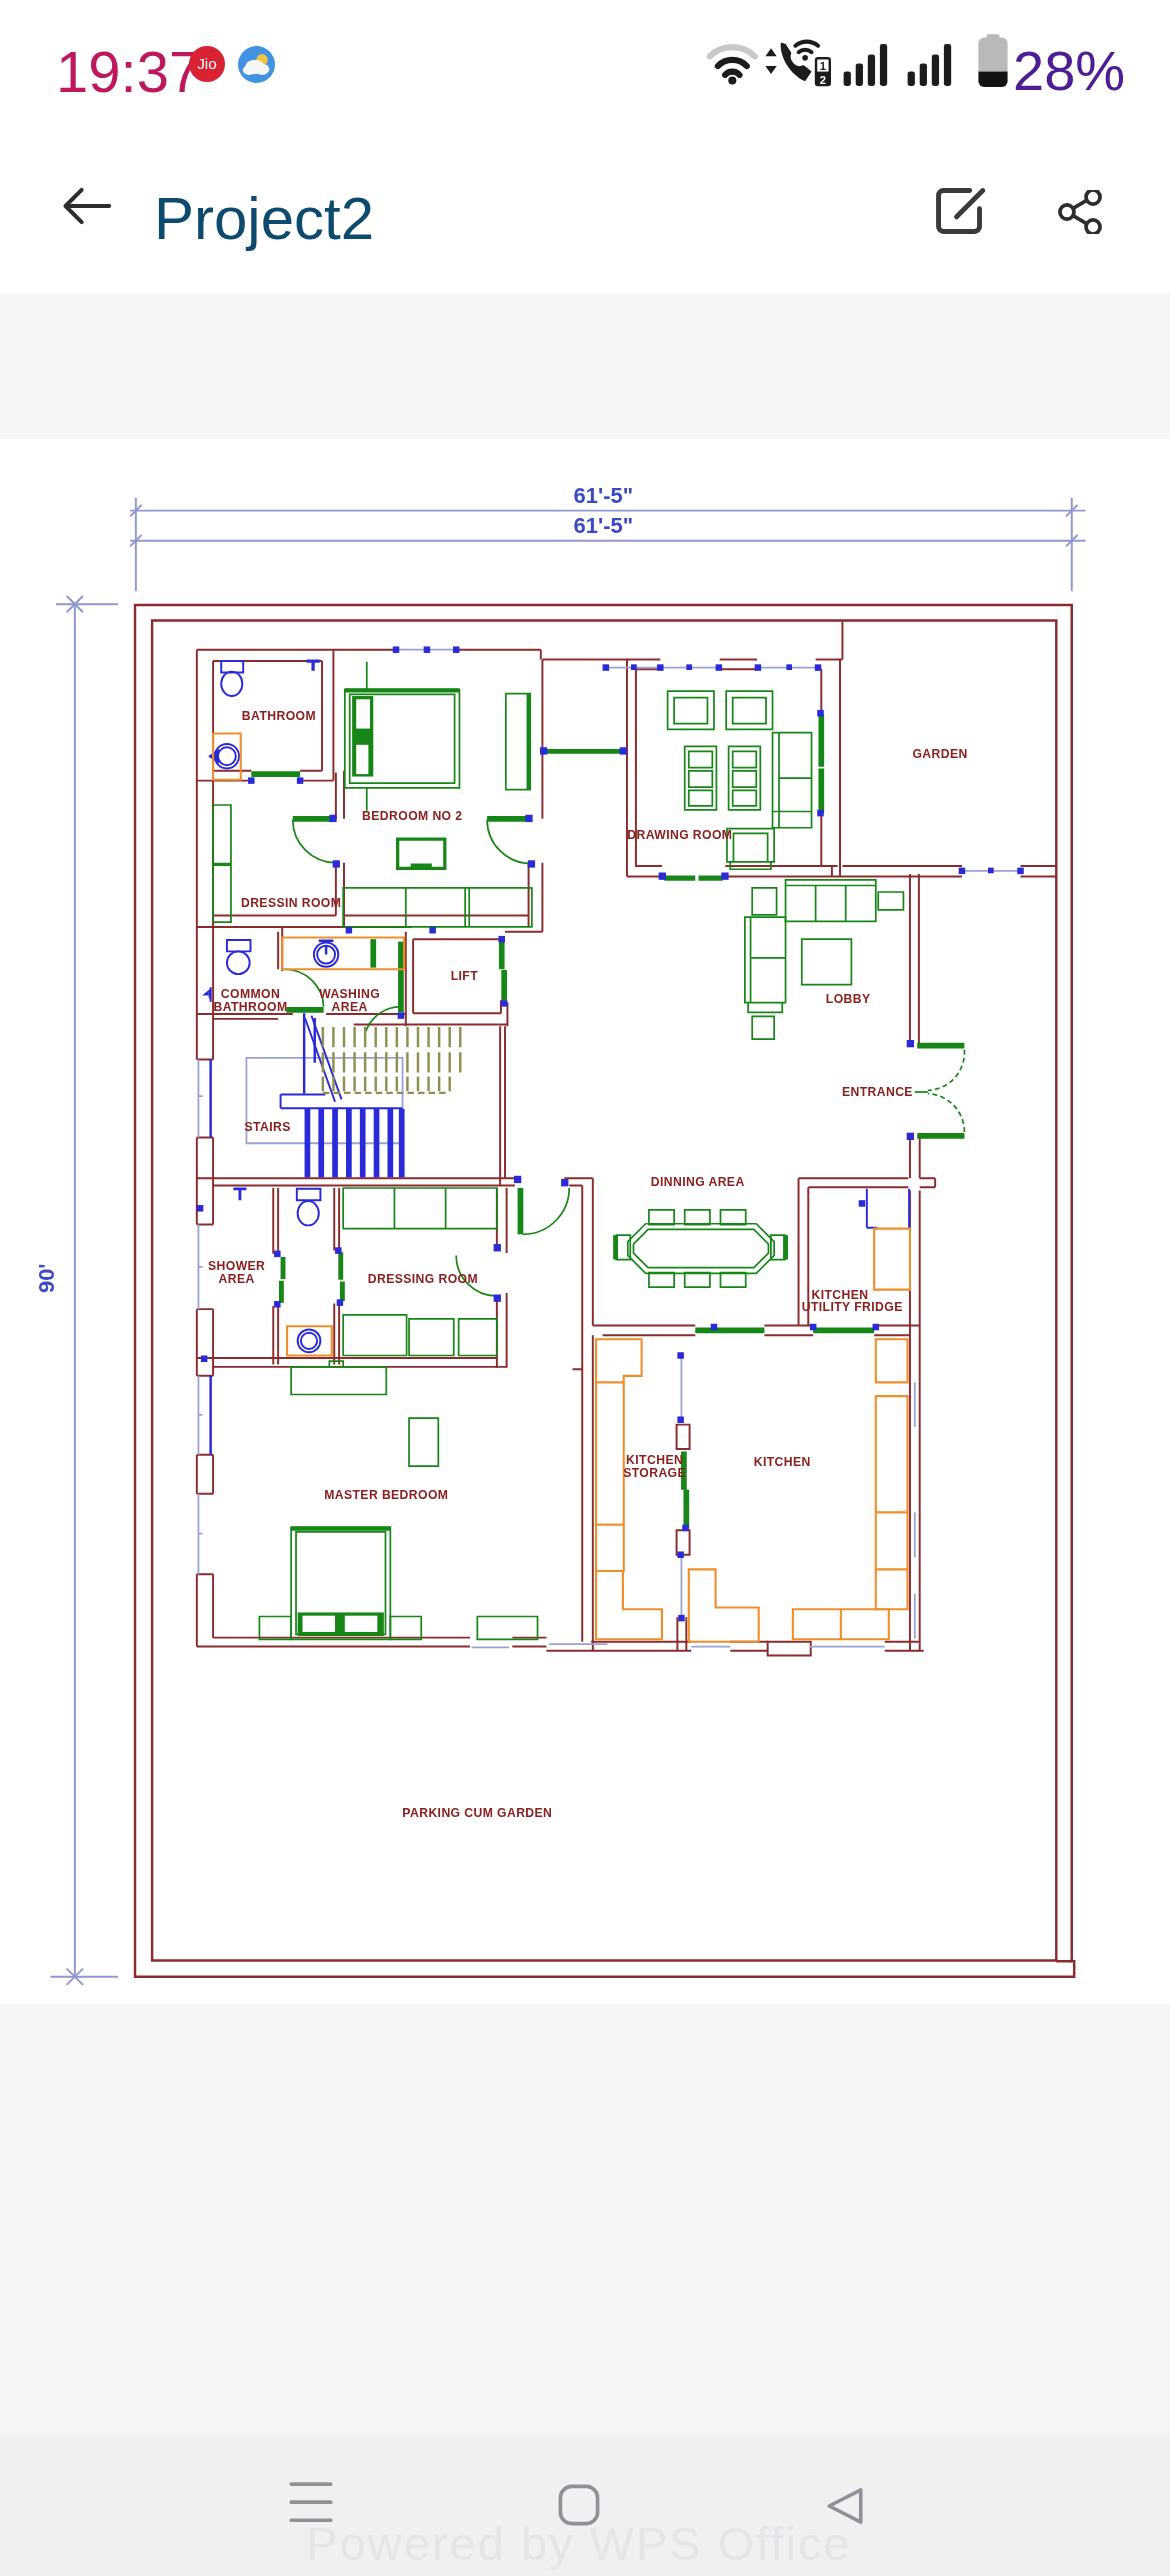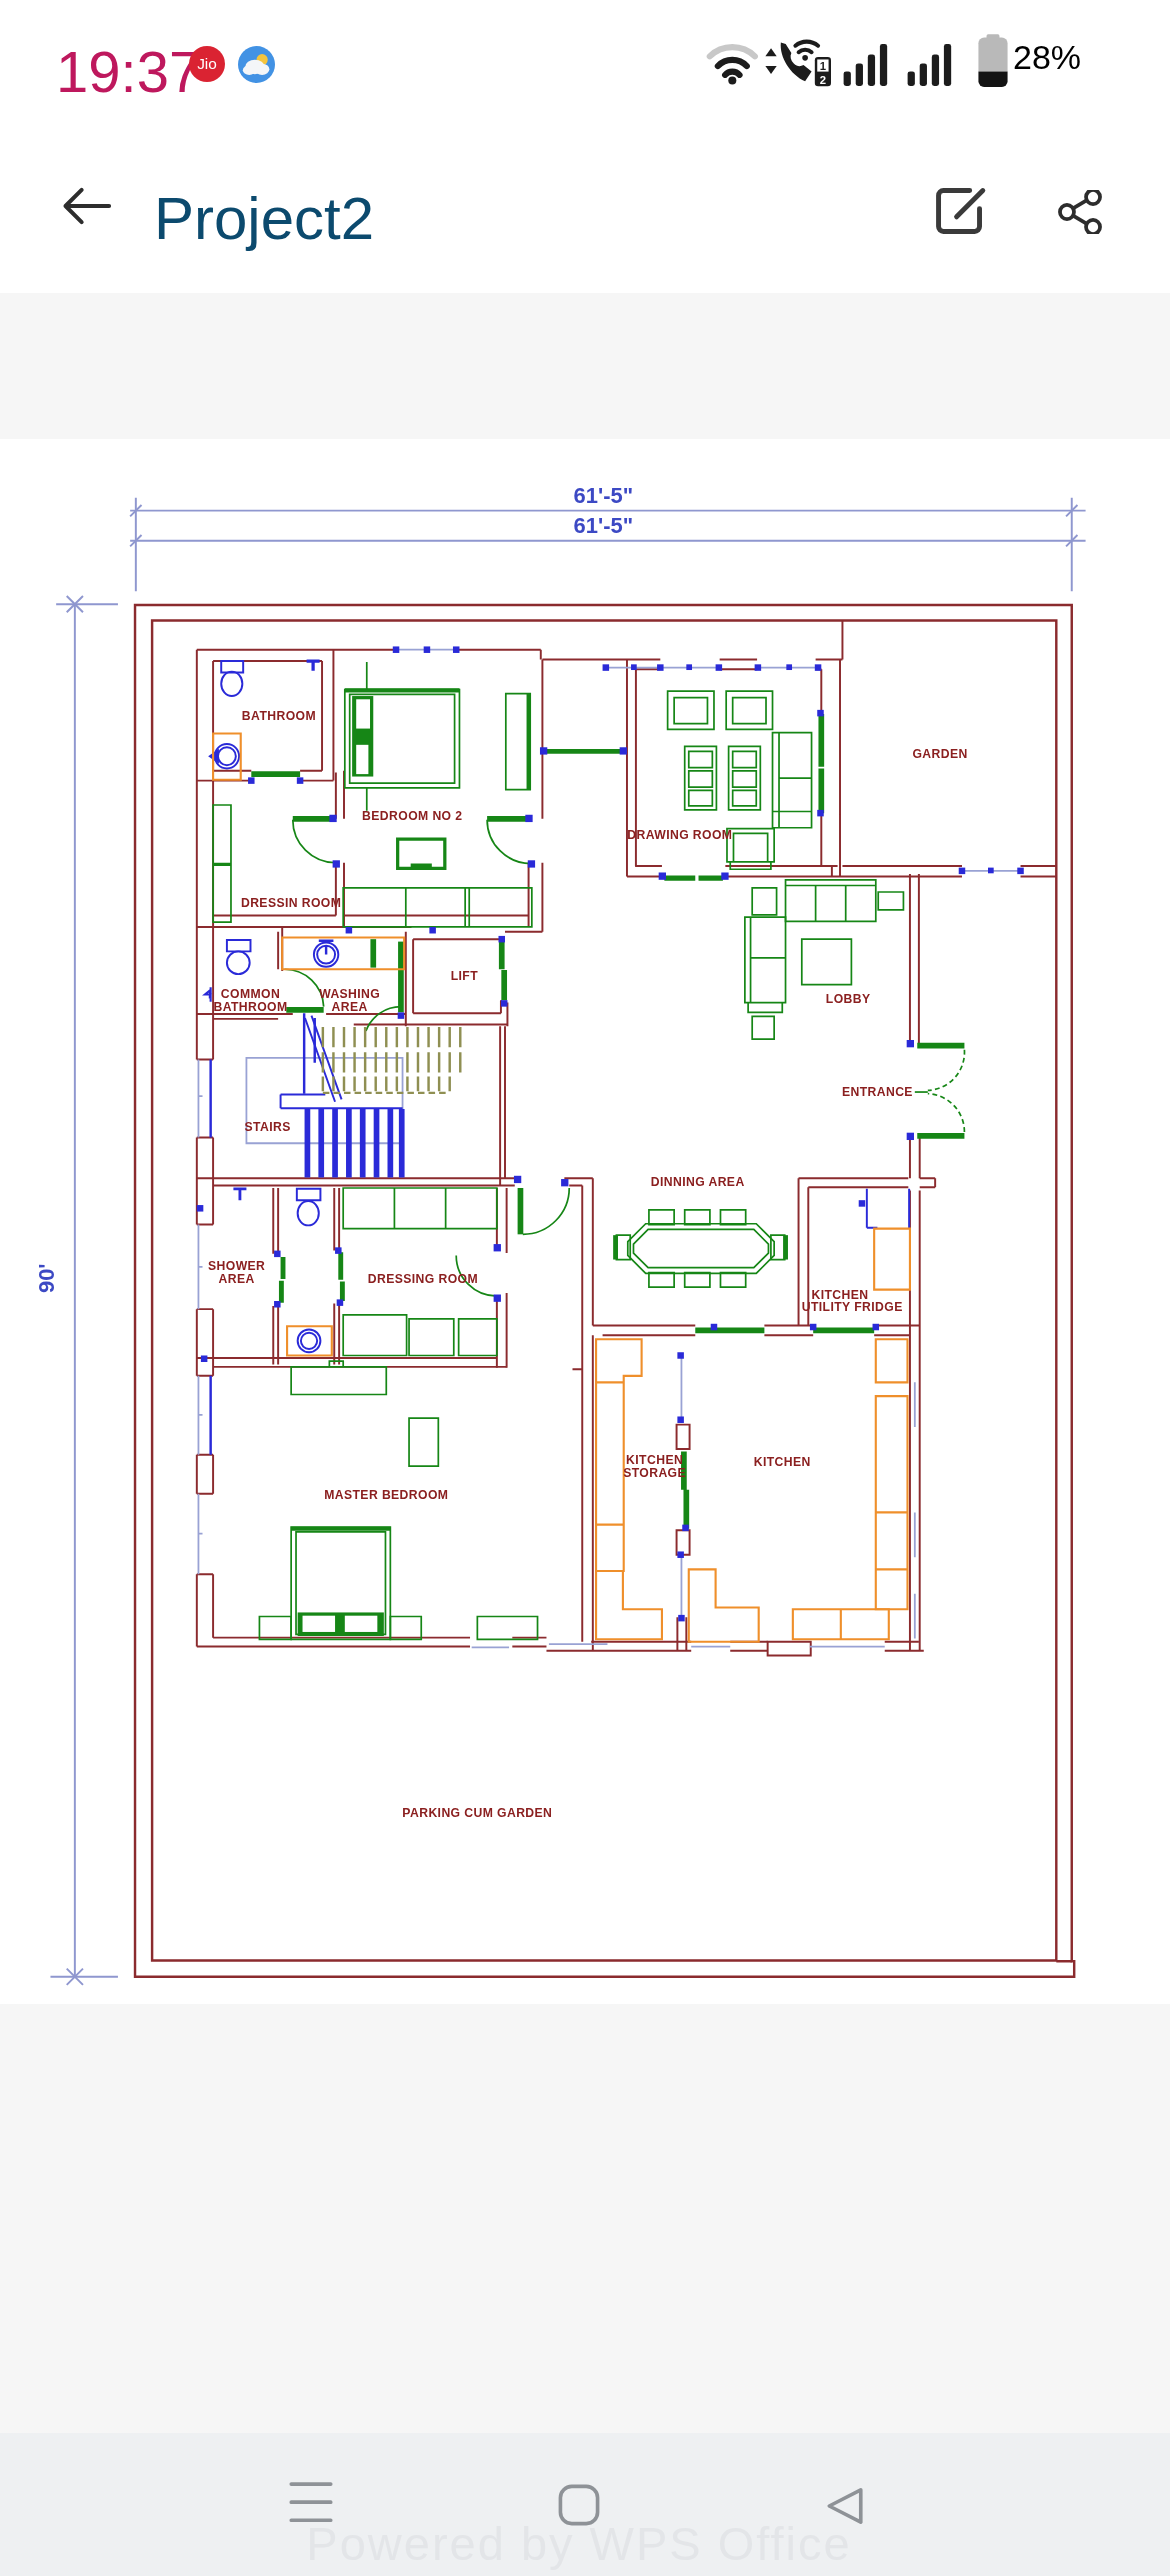--- a/index.html
+++ b/index.html
@@ -74,21 +74,21 @@
     <rect x="32" y="15" width="9" height="39" rx="3" fill="#1c1c1c"></rect>
     <rect x="47" y="2" width="9" height="52" rx="3" fill="#1c1c1c"></rect>
   </svg>
 
 <svg class="abs" style="left:976px;top:34px" width="34" height="54" viewBox="0 0 42 66">
     <rect x="13" y="0" width="16" height="7" rx="2" fill="#b9b9b9"></rect>
     <path d="M3 11 a7 7 0 0 1 7-7 h22 a7 7 0 0 1 7 7 v35 h-36 Z" fill="#b9b9b9"></path>
     <path d="M3 46 h36 v12 a7 7 0 0 1 -7 7 h-22 a7 7 0 0 1 -7-7 Z" fill="#131313"></path>
   </svg>
 
-<div class="abs" style="left:1013px;top:38px;font-size:34px;font-weight:500;color:#000000">28%</div>
+<div class="abs" style="left:1013px;top:38px;font-size:56px;font-weight:500;color:#4c1d95">28%</div>
 
 <svg class="abs" style="left:59px;top:185px" width="55" height="42" viewBox="0 0 68 52" fill="none" stroke="#2d2d2d" stroke-width="5" stroke-linecap="round" stroke-linejoin="round">
     <path d="M62 26 H8 M28 6 L8 26 L28 46"></path>
   </svg>
 
 <div class="abs" style="left:154px;top:184px;font-size:60px;color:#0c4a6e">Project2</div>
 
 <svg class="abs" style="left:932px;top:184px" width="59" height="59" viewBox="0 0 72 72" fill="none" stroke="#3a3a3a" stroke-width="6" stroke-linecap="round" stroke-linejoin="round">
     <path d="M46 8 H14 a6 6 0 0 0 -6 6 v38 a6 6 0 0 0 6 6 h38 a6 6 0 0 0 6 -6 V30"></path>
     <path d="M30 40 L62 8"></path>

